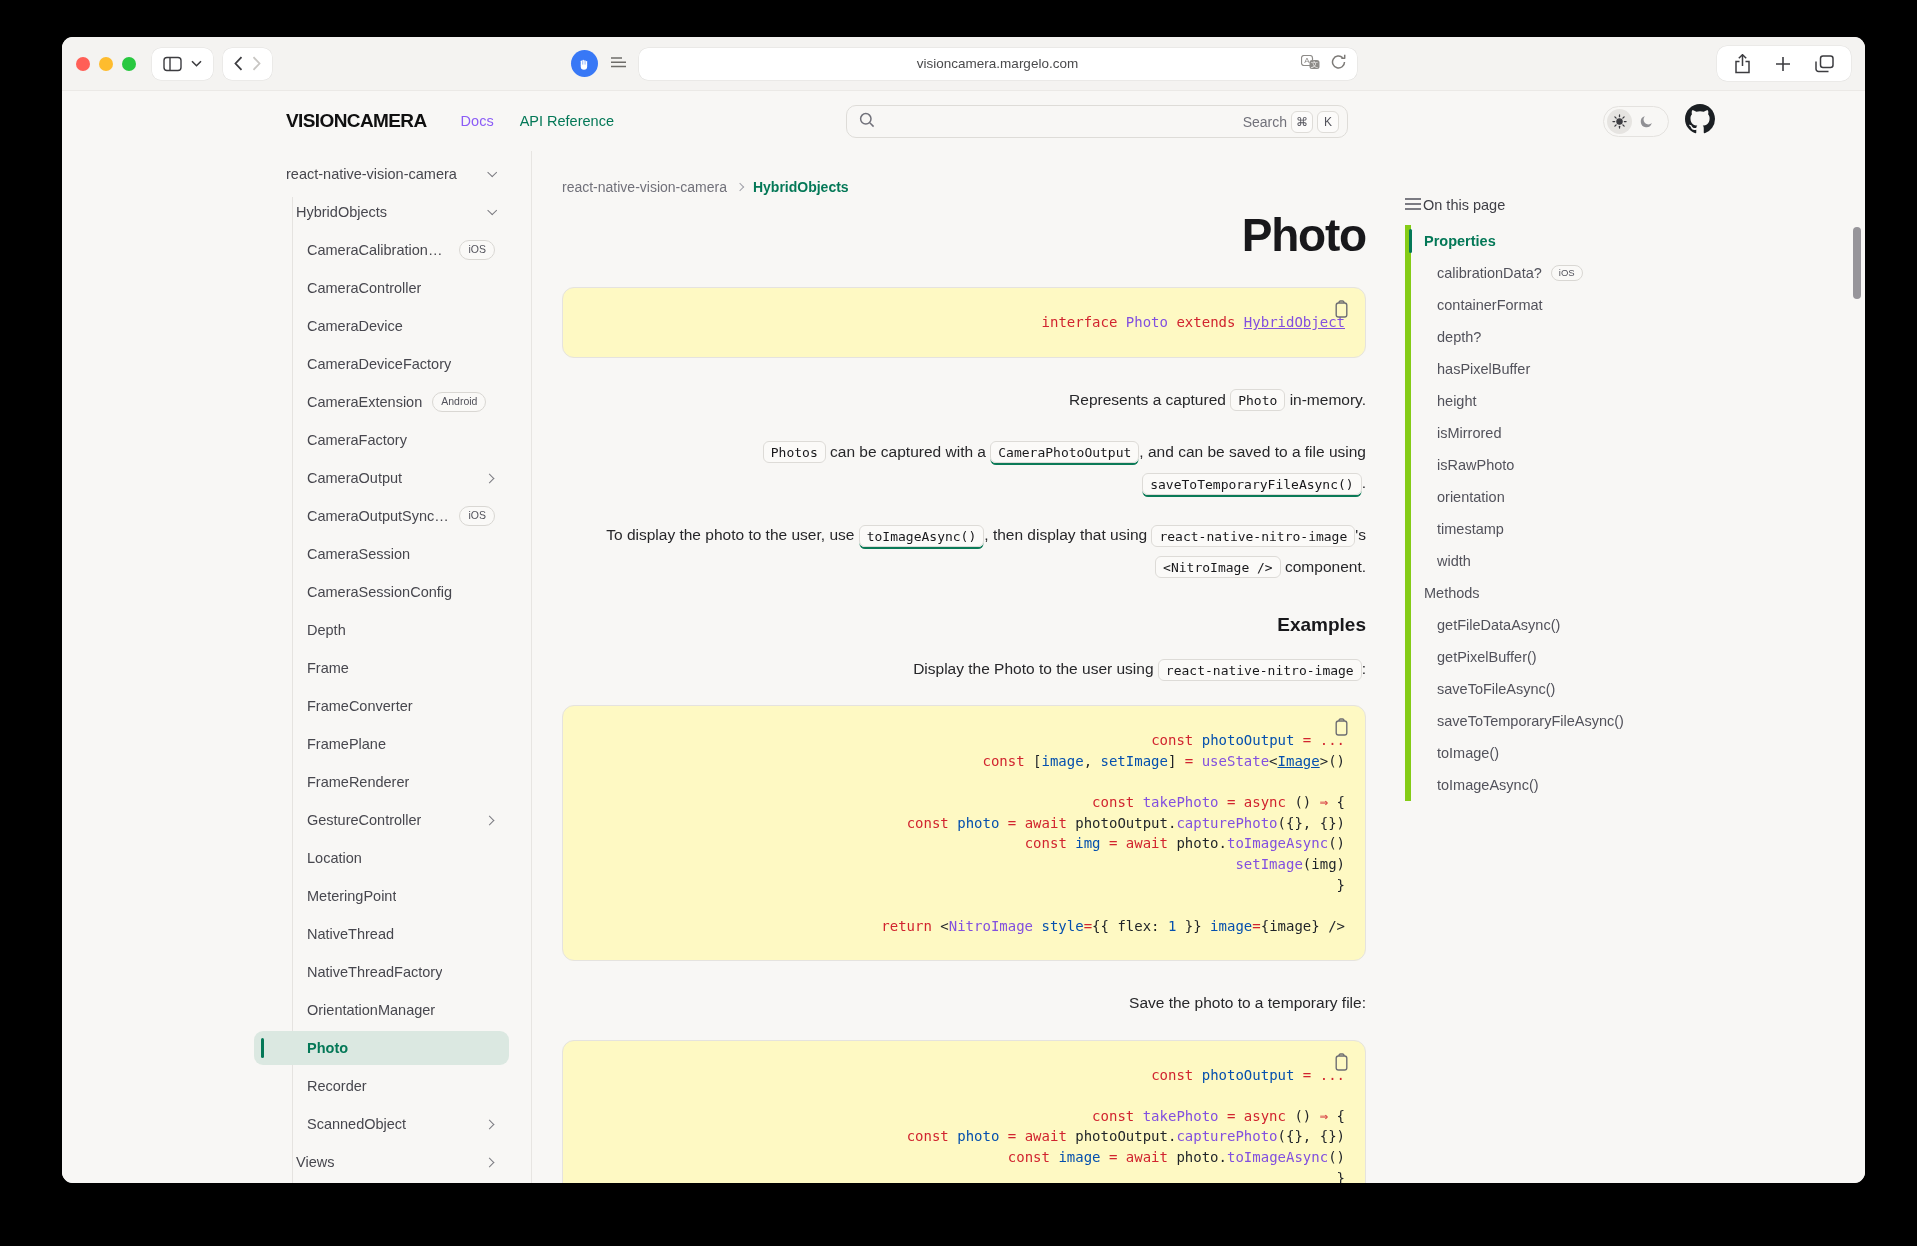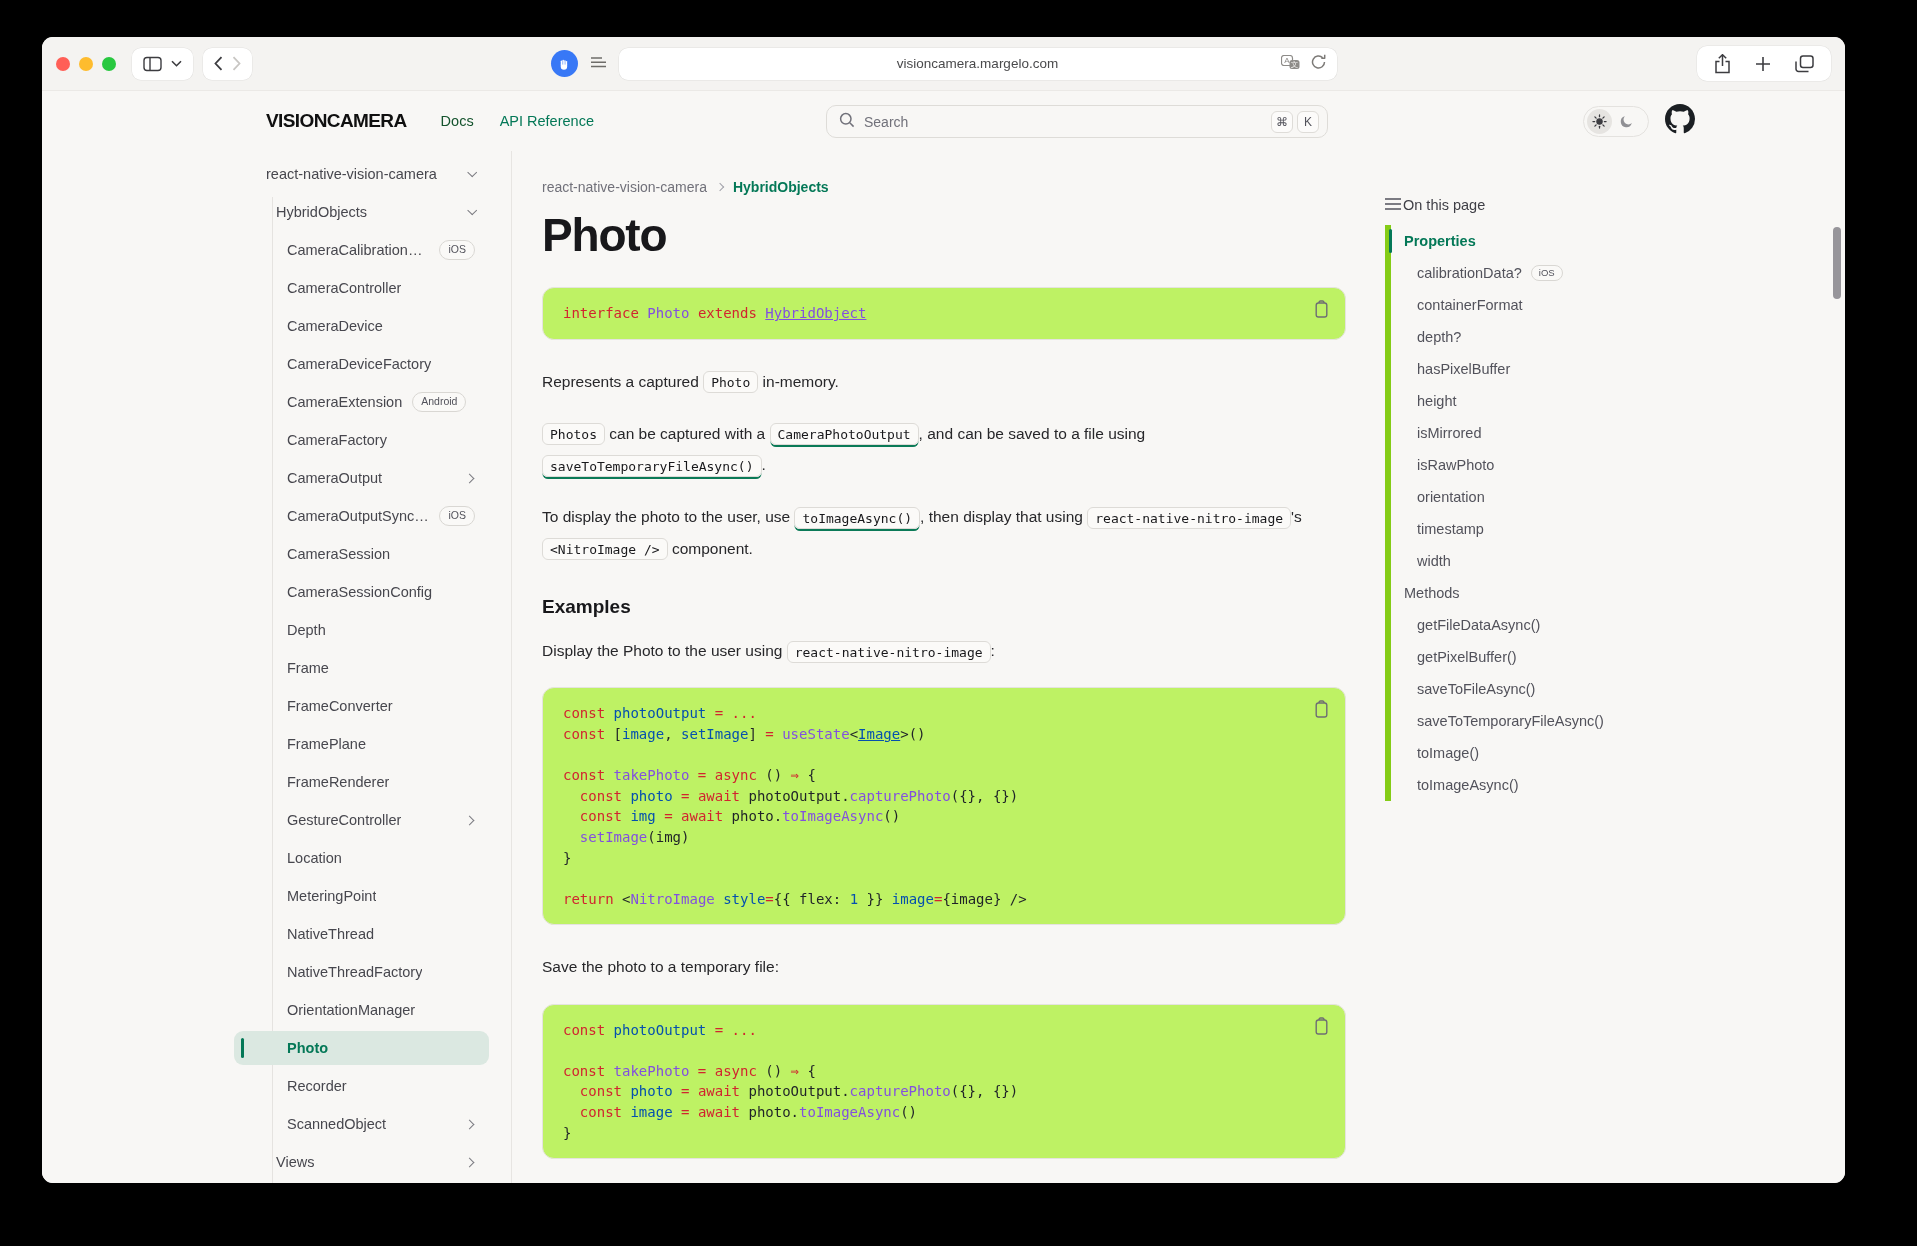--- a/index.html
+++ b/index.html
@@ -1,21 +1,21 @@
 <!DOCTYPE html>
 <html><head>
 <meta charset="utf-8">
 <style>
   * { margin:0; padding:0; box-sizing:border-box; }
   html,body { width:1917px; height:1246px; }
   body { font-family:"Liberation Sans", sans-serif; background:#000; position:relative; overflow:hidden; }
 
-  .window { position:absolute; left:42px; top:37px; width:1803px; height:1146px;
+  .window { position:absolute; left:62px; top:37px; width:1803px; height:1146px;
     background:#f8f7f5; border-radius:11px; overflow:hidden; display:flex; flex-direction:column;
-    box-shadow:0 18px 60px rgba(0,0,0,.55); }
+    box-shadow:0 18px 60px rgba(0,0,0,.55);text-align:right; }
 
   
   .toolbar { flex:0 0 54px; background:#f4f3f1; border-bottom:1px solid #ebe9e6;
     display:flex; align-items:center; padding:0 14px; position:relative; }
   .traffic { display:flex; gap:9px; margin-right:16px; }
   .light { width:14px; height:14px; border-radius:50%; }
   .tool-pill { background:#fff; border-radius:9px; height:32px; display:flex; align-items:center;
     padding:0 11px; gap:9px; box-shadow:0 0 0 .5px rgba(0,0,0,.07); margin-right:10px; }
   .tb-icon { display:flex; align-items:center; justify-content:center; color:#3c3c40; }
   .dim { color:#c8c6c3; }
@@ -24,21 +24,21 @@
   .urlbar { width:718px; height:32px; background:#fff; border-radius:9px; box-shadow:0 0 0 .5px rgba(0,0,0,.08);
     display:flex; align-items:center; justify-content:center; position:relative;
     font-size:13.5px; color:#4a4a4c; }
   .url-icons { position:absolute; right:11px; display:flex; align-items:center; gap:11px; color:#8e8c89; }
   .toolbar-right { margin-left:auto; background:#fff; border-radius:10px; height:35px;
     display:flex; align-items:center; gap:24px; padding:0 17px; box-shadow:0 0 0 .5px rgba(0,0,0,.07); }
 
   
   .site-header { flex:0 0 60px; position:relative; display:flex; align-items:center; background:#f8f7f5; }
   .logo { margin-left:224px; font-size:19px; font-weight:900; letter-spacing:-.6px; color:#101010; }
-  .nav-link { font-size:14.5px; color:#14532d; margin-left:34px; cursor:pointer; }
+  .nav-link { font-size:14.5px; color:#8b5cf6; margin-left:34px; cursor:pointer; }
   .nav-link.active { color:#047857; margin-left:26px; }
   .searchbox { position:absolute; left:784px; top:14px; width:502px; height:33px;
     border:1px solid #dedcd8; border-radius:10px; display:flex; align-items:center;
     padding:0 8px 0 12px; color:#71717a; background:#f8f7f5; cursor:text; }
   .searchbox .ph { font-size:14px; margin-left:9px; flex:1; }
   .kbd { font-size:12px; color:#52525b; background:#fcfbfa; border:1px solid #dedcd8;
     border-radius:6px; min-width:22px; height:22px; display:flex; align-items:center; justify-content:center;
     padding:0 4px; margin-left:4px; }
   .hdr-right { position:absolute; right:150px; display:flex; align-items:center; gap:16px; }
   .theme-pill { width:66px; height:31px; border:1px solid #e4e2df; border-radius:16px;
@@ -70,22 +70,22 @@
     background:#047857; border-radius:2px; }
 
   
   .main { flex:1; padding:28px 0 0 30px; min-width:0; }
   .content { width:804px; }
   .breadcrumb { display:flex; align-items:center; gap:10px; font-size:14px; color:#71717a; }
   .crumb-sep { width:6px; height:6px; border-right:1.4px solid #a1a1aa; border-bottom:1.4px solid #a1a1aa; transform:rotate(-45deg); }
   .crumb-current { color:#047857; font-weight:700; cursor:pointer; }
   h1.page-title { font-size:46px; font-weight:800; letter-spacing:-1.2px; color:#18181b; margin:13px 0 25px; }
 
-  .code-block { position:relative; background:#bef264; border:1px solid #e5e3df; border-radius:12px;
-    padding:15px 20px; font-family:"DejaVu Sans Mono", monospace; font-size:14px; line-height:20.6px;
+  .code-block { position:relative; background:#fef9c3; border:1px solid #e5e3df; border-radius:12px;
+    padding:24px 20px; font-family:"DejaVu Sans Mono", monospace; font-size:14px; line-height:20.6px;
     color:#1f2328; margin:0 0 26px; }
   .code-line { white-space:pre; min-height:20.6px; }
   .tok-k { color:#d1242f; } .tok-v { color:#0550ae; } .tok-f { color:#8250df; }
   .tok-n { color:#0550ae; } .tok-p { color:#1f2328; }
   .tok-lb { color:#0550ae; text-decoration:underline; cursor:pointer; }
   .tok-lp { color:#8250df; text-decoration:underline; cursor:pointer; }
   .copy-btn { position:absolute; top:12px; right:15px; cursor:pointer; color:#6e6e73; background:none; border:none; }
 
   p.doc { font-size:15.5px; line-height:2.02; color:#27272a; margin:0 0 21px; }
   .chip { font-family:"DejaVu Sans Mono", monospace; font-size:13px; background:#fbfaf8;

